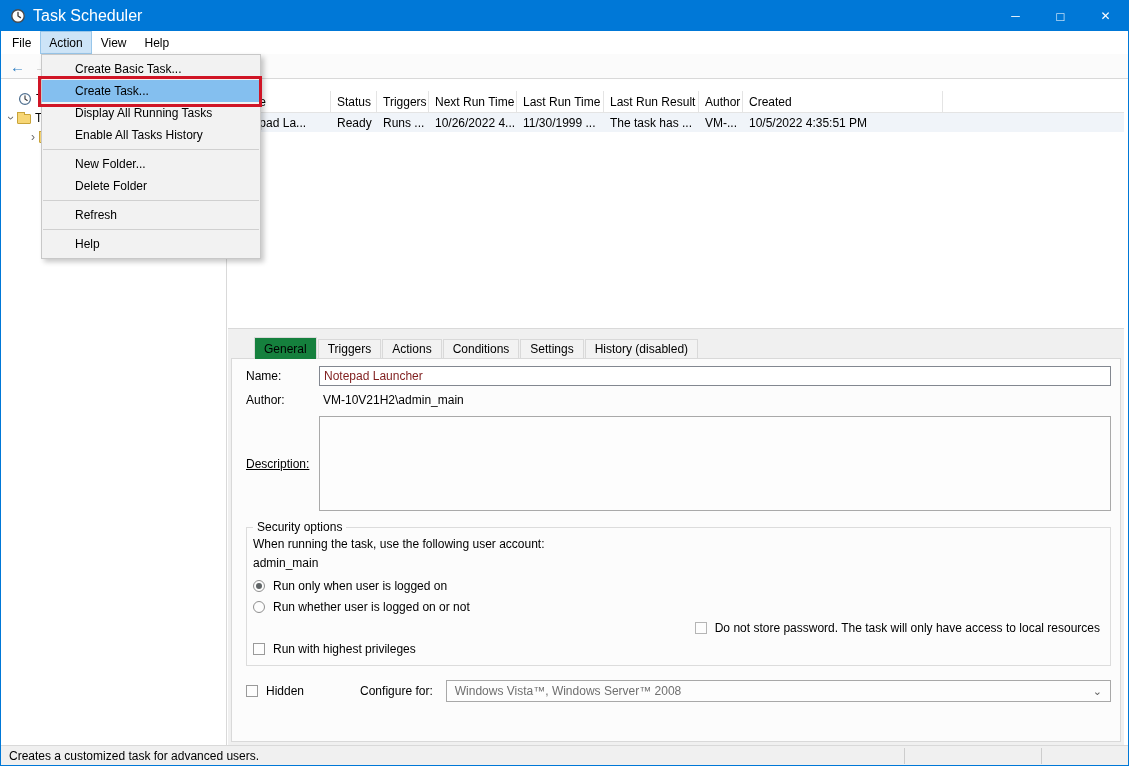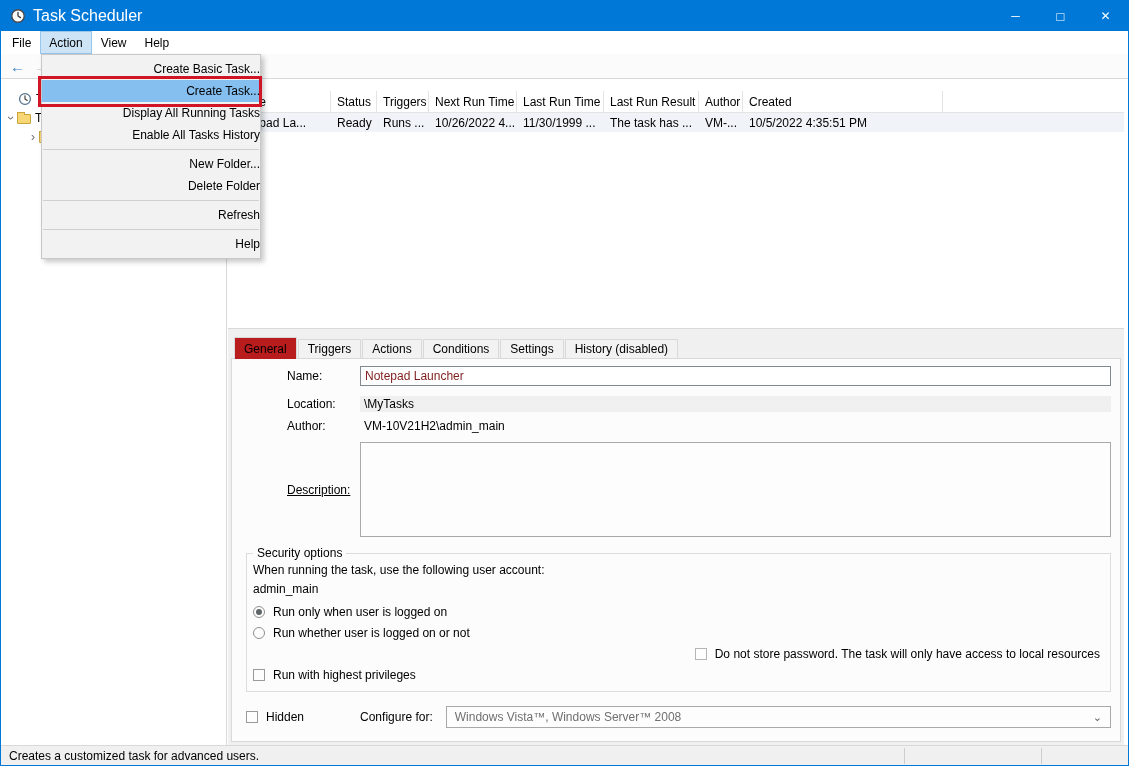--- a/index.html
+++ b/index.html
@@ -46,23 +46,23 @@
   .rcell{padding:0 4px 0 6px;overflow:hidden;white-space:nowrap;flex:none;}
   .c-name{width:103px;}.c-status{width:46px;}.c-trig{width:52px;}.c-next{width:88px;}
   .c-lastt{width:87px;}.c-lastr{width:95px;}.c-auth{width:44px;}.c-created{width:200px;}
   .c-fill{flex:1;border-right:none;}
   
   .splitter{position:absolute;left:227px;top:328px;width:896px;height:5px;background:#f0f0f0;}
   
   .details{position:absolute;left:227px;top:333px;width:896px;height:411px;background:#f0f0f0;}
   .tab-strip{position:absolute;left:3px;top:2px;right:3px;height:22px;display:flex;align-items:flex-end;padding-left:3px;z-index:2;}
   .tab{height:19px;line-height:19px;padding:0 9px;background:#f2f2f2;border:1px solid #d9d9d9;border-bottom:none;margin-right:1px;white-space:nowrap;}
-  .tab.active{height:22px;line-height:22px;background:#b91c1c;position:relative;margin-bottom:-1px;z-index:3;}
+  .tab.active{height:22px;line-height:22px;background:#15803d;position:relative;margin-bottom:-1px;z-index:3;margin-left:20px;}
   .tab-content{position:absolute;left:3px;top:24px;right:3px;bottom:3px;background:#fcfcfc;border:1px solid #d9d9d9;padding:7px 9px 0 14px;overflow:hidden;}
-  .form-row{display:flex;align-items:center;margin-left:41px;}
+  .form-row{display:flex;align-items:center;}
   .form-label{width:73px;flex:none;}
   .name-input{flex:1;height:20px;border:1px solid #828790;background:#fff;padding:0 4px;font:inherit;color:#7f1d1d;}
   .row-location{margin-top:10px;}
   .location-value{flex:1;background:#f0f0f0;padding:1px 0 1px 4px;}
   .row-author{margin-top:7px;}
   .author-value{padding-left:4px;}
   .row-desc{margin-top:9px;align-items:center;text-decoration:underline;}
   .desc-box{flex:1;height:95px;border:1px solid #a9a9a9;background:#fdfdfd;}
   fieldset.security{margin:9px 0 0 0;border:1px solid #dcdcdc;padding:0 10px 9px 6px;}
   fieldset.security legend{padding:0 4px;margin-left:0;}
@@ -80,21 +80,21 @@
   .configure-label{margin-left:56px;}
   .configure-select{flex:1;height:22px;border:1px solid #a8a8a8;background:#fdfdfd;color:#6f6f6f;display:flex;align-items:center;padding:0 8px;position:relative;margin-left:13px;}
   .select-chevron{position:absolute;right:8px;color:#5f5f5f;font-size:11px;}
   
   .statusbar{position:absolute;left:0;top:744px;width:100%;height:21px;background:#f0f0f0;border-top:1px solid #d9d9d9;display:flex;align-items:center;}
   .status-text{padding-left:8px;}
   .sb-div{position:absolute;top:2px;bottom:2px;width:1px;background:#cdcdcd;}
   .sb-div.d1{left:903px;}
   .sb-div.d2{left:1040px;}
   
-  .dropdown{position:absolute;left:40px;top:53px;width:220px;background:#f2f2f2;border:1px solid #c8c8c8;box-shadow:3px 3px 5px rgba(0,0,0,0.22);padding:3px 0;z-index:30;text-align:right;}
+  .dropdown{position:absolute;left:40px;top:53px;width:220px;background:#f2f2f2;border:1px solid #c8c8c8;box-shadow:3px 3px 5px rgba(0,0,0,0.22);padding:3px 0;z-index:30;}
   .dd-item{height:22px;line-height:22px;padding-left:33px;white-space:nowrap;cursor:default;}
   .dd-item.selected{background:var(--menusel,#84bfef);}
   .dd-sep{height:1px;background:#d0d0d0;margin:3px 1px;}
   .annotation{position:absolute;left:37px;top:75px;width:224px;height:31px;border:3px solid var(--annot,#d01526);z-index:31;pointer-events:none;}
 </style>
 </head>
 <body>
 
 <div class="window">
 
@@ -183,24 +183,20 @@
       <div class="tab">Settings</div>
       <div class="tab">History (disabled)</div>
     </div>
     <div class="tab-content">
 
       <div class="form-row">
         <span class="form-label">Name:</span>
         <input class="name-input" type="text" readonly="" value="Notepad Launcher" style="">
       </div>
 
-      <div class="form-row row-location">
-        <span class="form-label">Location:</span>
-        <span class="location-value">\MyTasks</span>
-      </div>
 
       <div class="form-row row-author">
         <span class="form-label">Author:</span>
         <span class="author-value">VM-10V21H2\admin_main</span>
       </div>
 
       <div class="form-row row-desc">
         <span class="form-label">Description:</span>
         <div class="desc-box"></div>
       </div>

